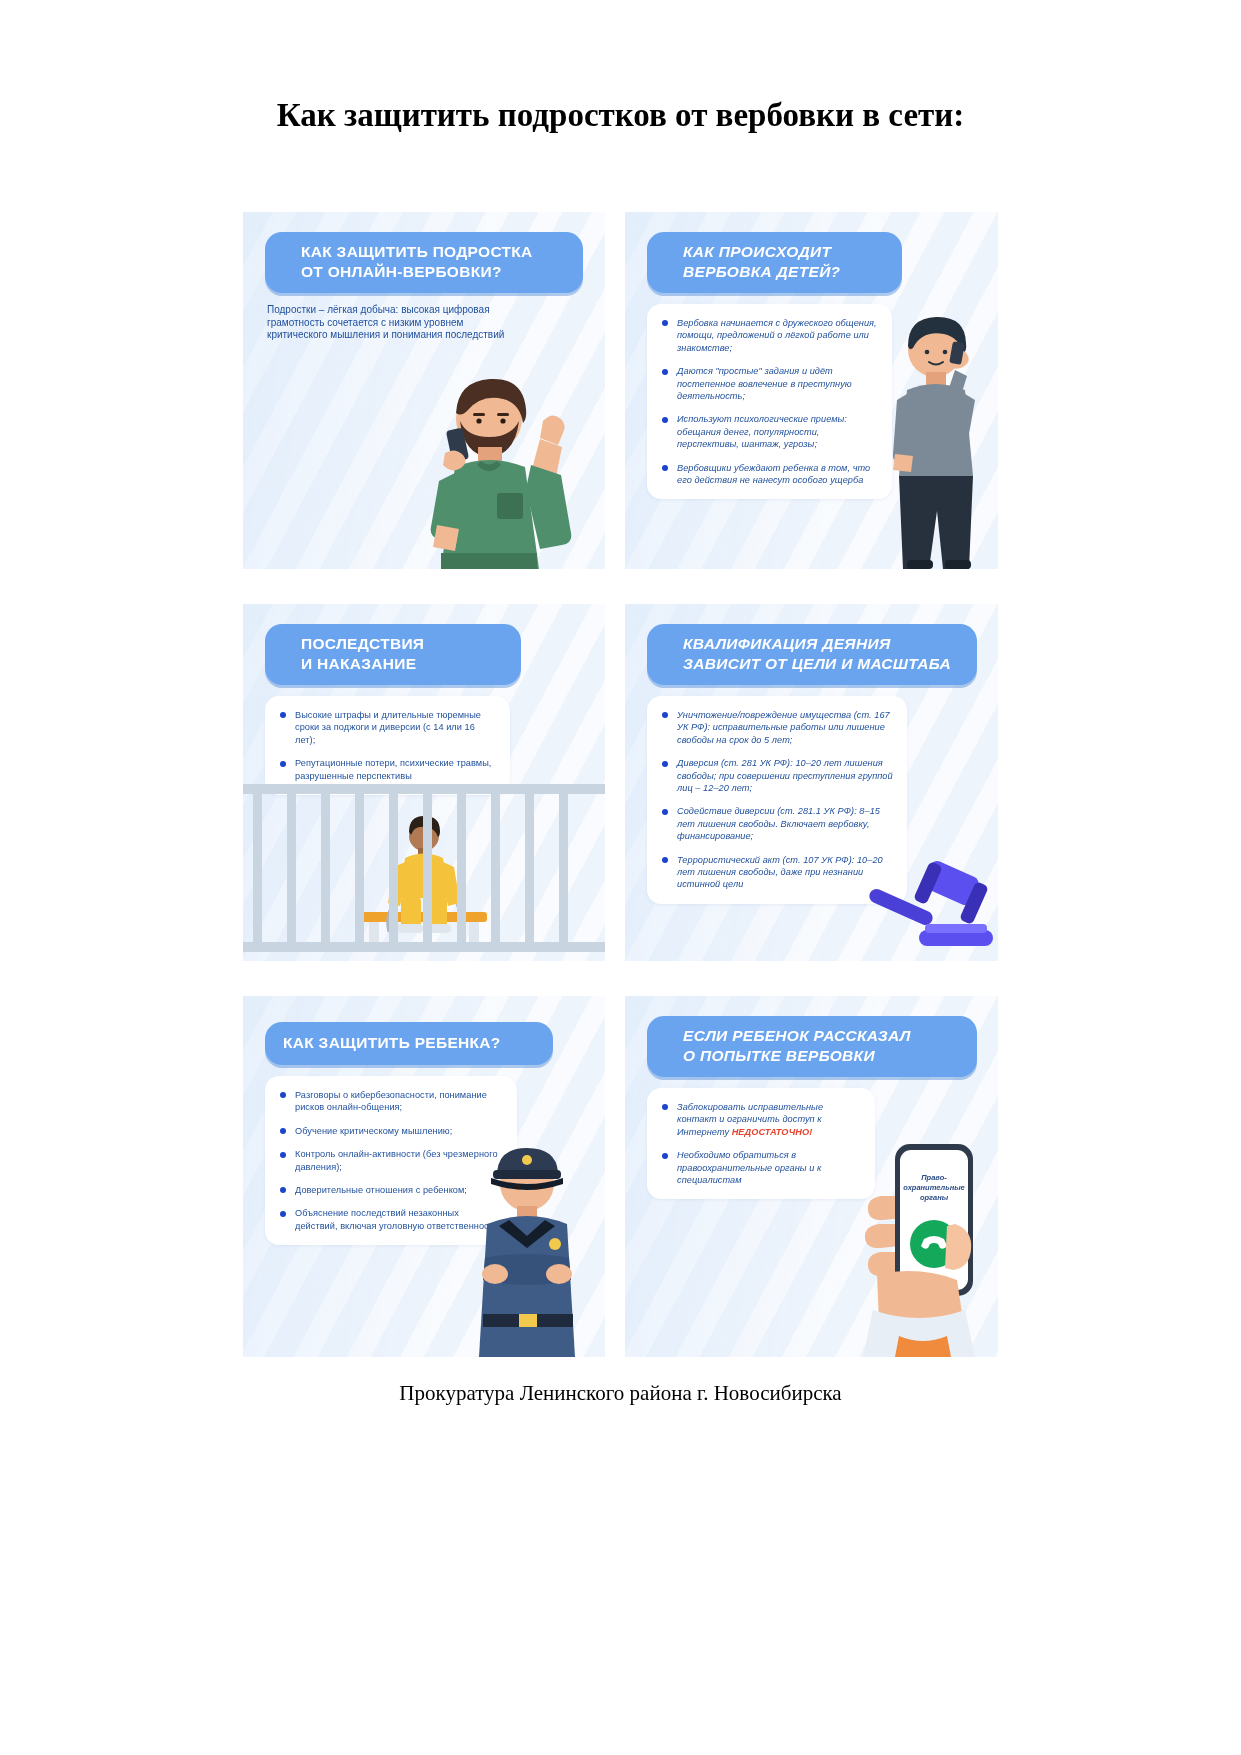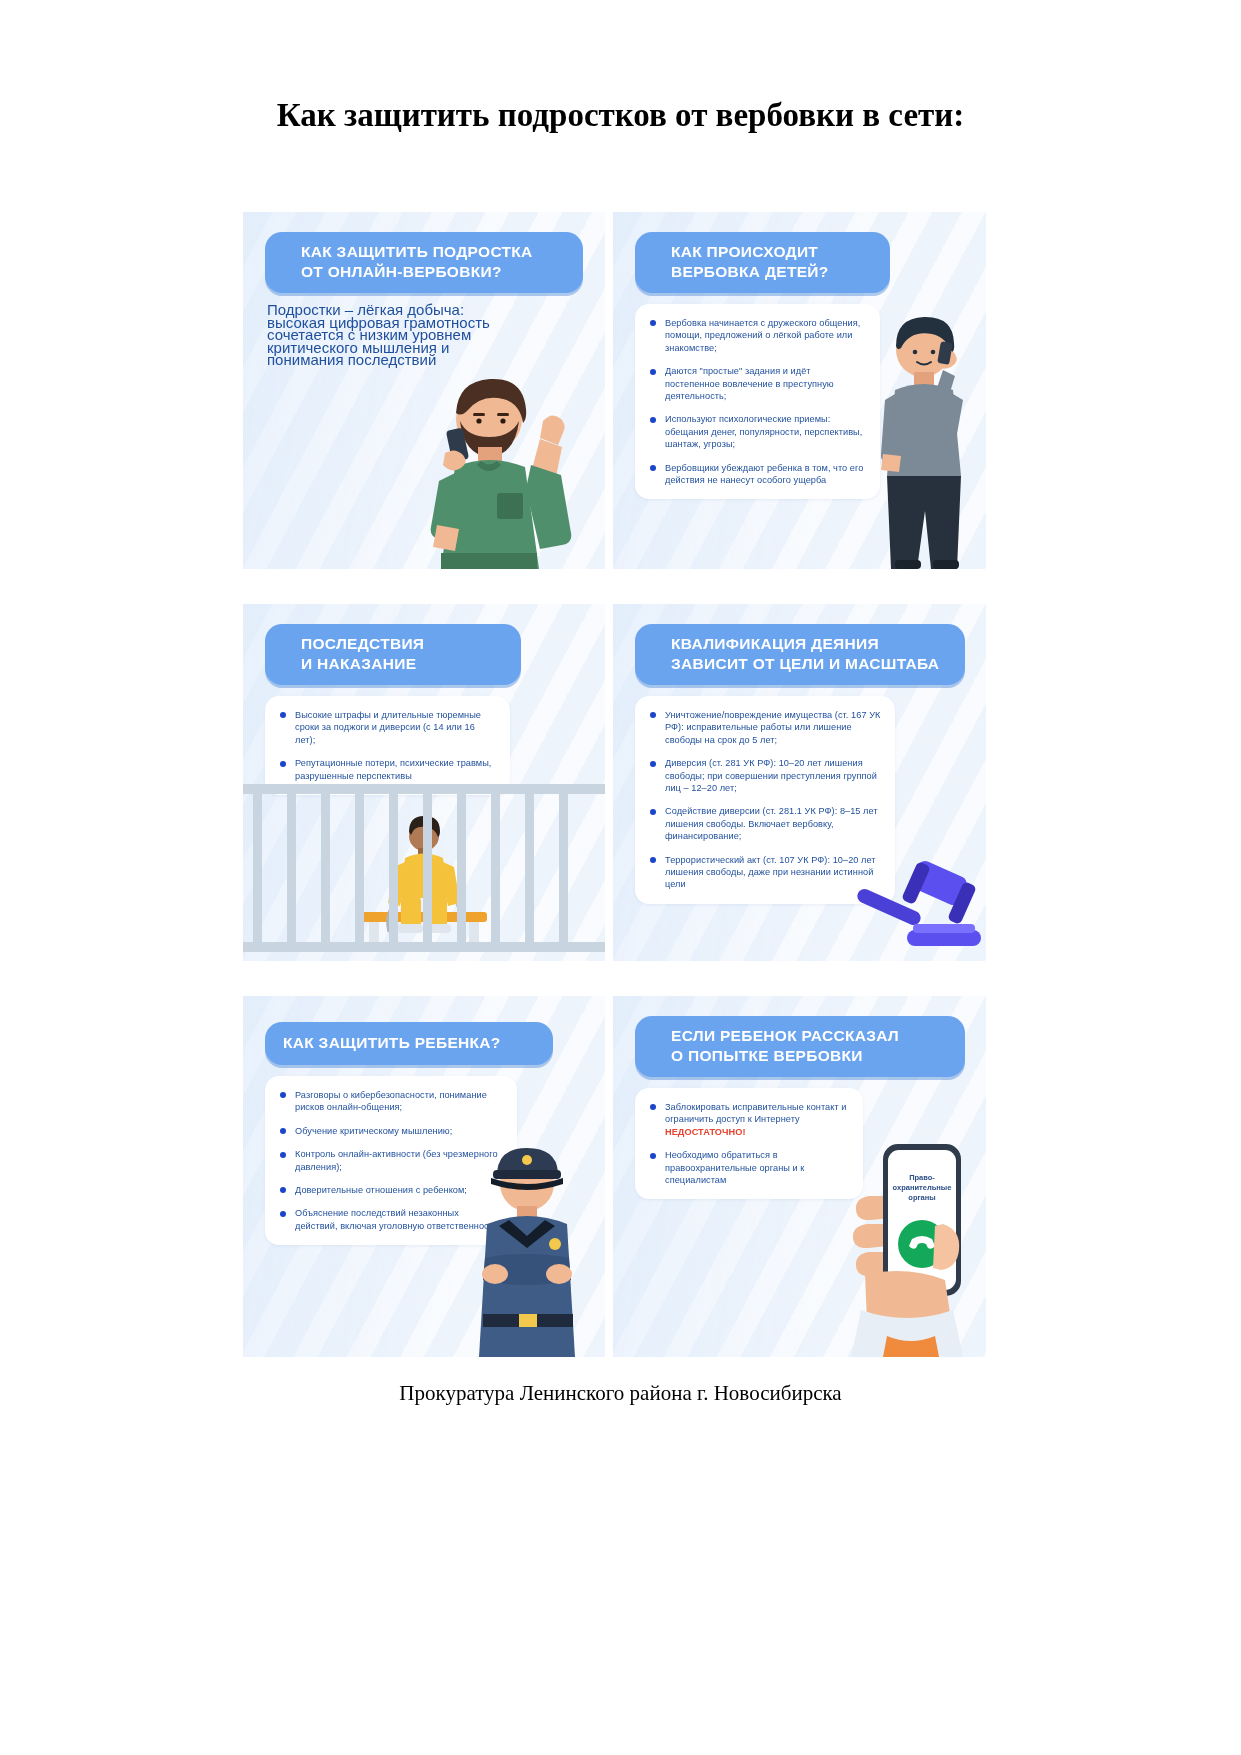--- a/index.html
+++ b/index.html
@@ -57,21 +57,21 @@
   .stripes:after{
     content:"";position:absolute;inset:0;
     background:linear-gradient(100deg,rgba(214,231,250,.55) 0%,rgba(238,244,252,0) 62%);
   }
 
   
   .r1{top:0;height:357px;}
   .r2{top:392px;height:357px;}
   .r3{top:784px;height:361px;}
   .cL{left:0;width:362px;}
-  .cR{left:370px;width:373px;}
+  .cR{left:382px;width:373px;font-style:italic;}
 
   
   .pill{
     position:absolute;
     background:#6aa4ef;
     border-radius:17px;
     box-shadow:0 3px 0 rgba(80,140,215,.45);
     color:#ffffff;
     font-weight:bold;
     font-size:15.5px;
@@ -103,21 +103,21 @@
     color:#1f4f9c;
     letter-spacing:.05px;
   }
   ul.bl li:last-child{margin-bottom:0;}
   ul.bl li:before{
     content:"";position:absolute;left:1px;top:3.4px;
     width:6px;height:6px;border-radius:50%;
     background:#1c46c9;
   }
   .plaintext{
-    font-size:15px;line-height:12.6px;color:#1f4f9c;
+    font-size:10px;line-height:12.6px;color:#1f4f9c;
   }
   .hl{color:#e8432e;font-weight:bold;}
 
   
   .ill{position:absolute;}
   svg{display:block;overflow:visible;}
 </style>
 </head>
 <body>
 

